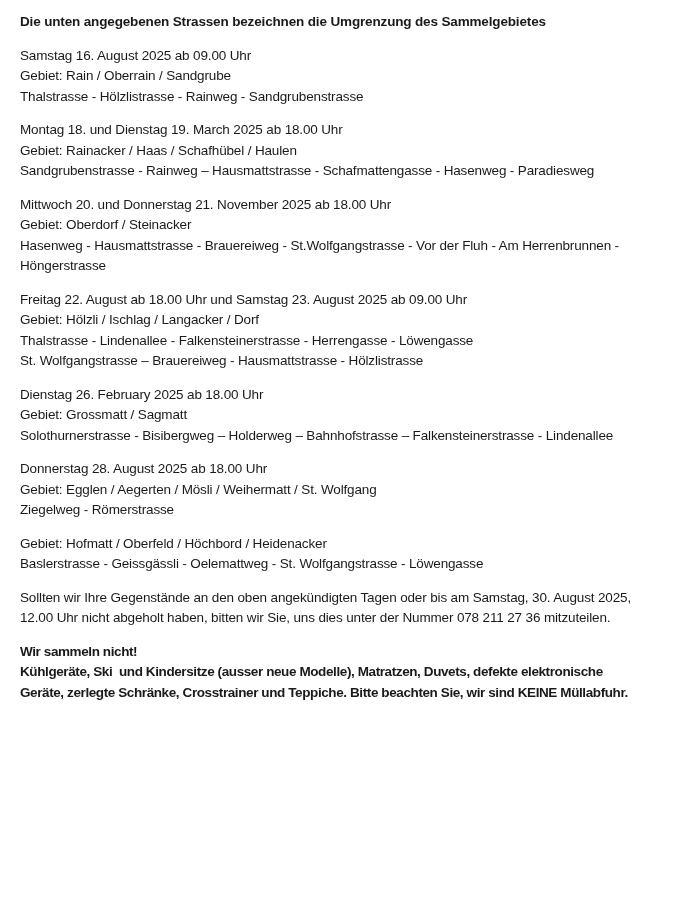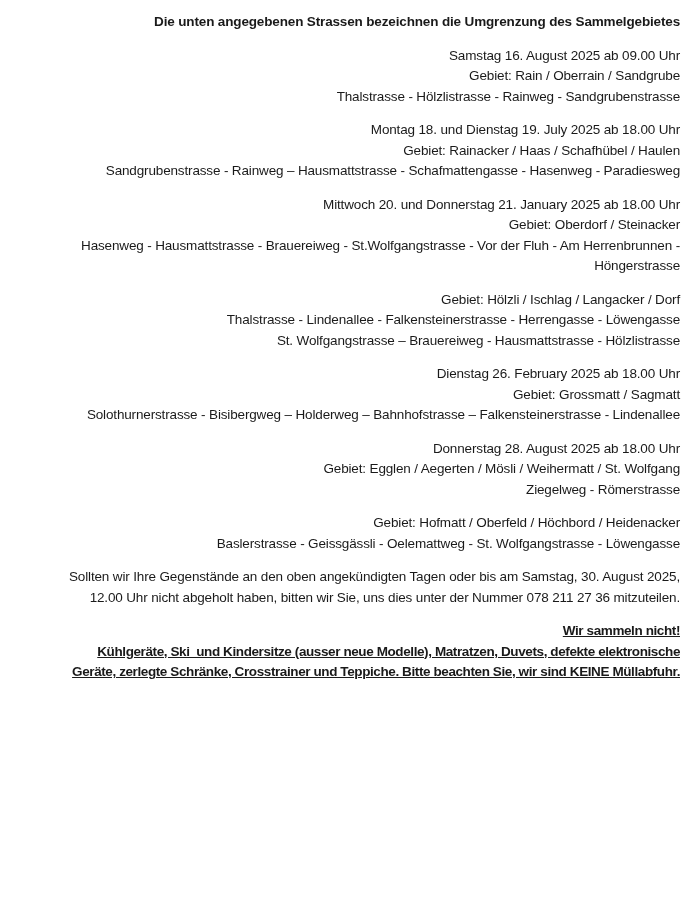--- a/index.html
+++ b/index.html
@@ -15,21 +15,20 @@
   .page {
     box-sizing: border-box;
     width: 688px;
     height: 919px;
     padding: 12px 8px 0 20px;
     font-family: "Liberation Sans", sans-serif;
     font-size: 13.5px;
     line-height: 20.5px;
     color: #1a1a1a;
     letter-spacing: -0.15px;
-    text-align: right;
   }
   .intro {
     font-weight: bold;
     margin: 0 0 13px 0;
     white-space: pre;
   }
   .entry {
     margin: 0 0 13px 0;
   }
   .entry-heading {
@@ -42,21 +41,20 @@
   .entry-body {
     white-space: pre;
     margin: 0;
   }
   .note {
     margin: 0 0 13px 0;
     white-space: pre;
   }
   .no-collect {
     margin: 0;
-    text-decoration: underline;
   }
   .no-collect .entry-heading,
   .no-collect .entry-body {
     font-weight: bold;
     letter-spacing: -0.4px;
   }
 </style>
 </head>
 <body>
 
@@ -64,33 +62,34 @@
 
   <p class="intro">Die unten angegebenen Strassen bezeichnen die Umgrenzung des Sammelgebietes</p>
 
   <div class="entry">
     <h2 class="entry-heading">Samstag 16. August 2025 ab 09.00 Uhr</h2>
     <div class="entry-body">Gebiet: Rain / Oberrain / Sandgrube
 Thalstrasse - Hölzlistrasse - Rainweg - Sandgrubenstrasse</div>
   </div>
 
   <div class="entry">
-    <h2 class="entry-heading">Montag 18. und Dienstag 19. July 2025 ab 18.00 Uhr</h2>
+    <h2 class="entry-heading">Montag 18. und Dienstag 19. March 2025 ab 18.00 Uhr</h2>
     <div class="entry-body">Gebiet: Rainacker / Haas / Schafhübel / Haulen
 Sandgrubenstrasse - Rainweg – Hausmattstrasse - Schafmattengasse - Hasenweg - Paradiesweg</div>
   </div>
 
   <div class="entry">
-    <h2 class="entry-heading">Mittwoch 20. und Donnerstag 21. January 2025 ab 18.00 Uhr</h2>
+    <h2 class="entry-heading">Mittwoch 20. und Donnerstag 21. November 2025 ab 18.00 Uhr</h2>
     <div class="entry-body">Gebiet: Oberdorf / Steinacker
 Hasenweg - Hausmattstrasse - Brauereiweg - St.Wolfgangstrasse - Vor der Fluh - Am Herrenbrunnen -
 Höngerstrasse</div>
   </div>
 
   <div class="entry">
+    <h2 class="entry-heading">Freitag 22. August ab 18.00 Uhr und Samstag 23. August 2025 ab 09.00 Uhr</h2>
     <div class="entry-body">Gebiet: Hölzli / Ischlag / Langacker / Dorf
 Thalstrasse - Lindenallee - Falkensteinerstrasse - Herrengasse - Löwengasse
 St. Wolfgangstrasse – Brauereiweg - Hausmattstrasse - Hölzlistrasse</div>
   </div>
 
 
   <div class="entry">
     <h2 class="entry-heading">Dienstag 26. February 2025 ab 18.00 Uhr</h2>
     <div class="entry-body">Gebiet: Grossmatt / Sagmatt
 Solothurnerstrasse - Bisibergweg – Holderweg – Bahnhofstrasse – Falkensteinerstrasse - Lindenallee</div>

